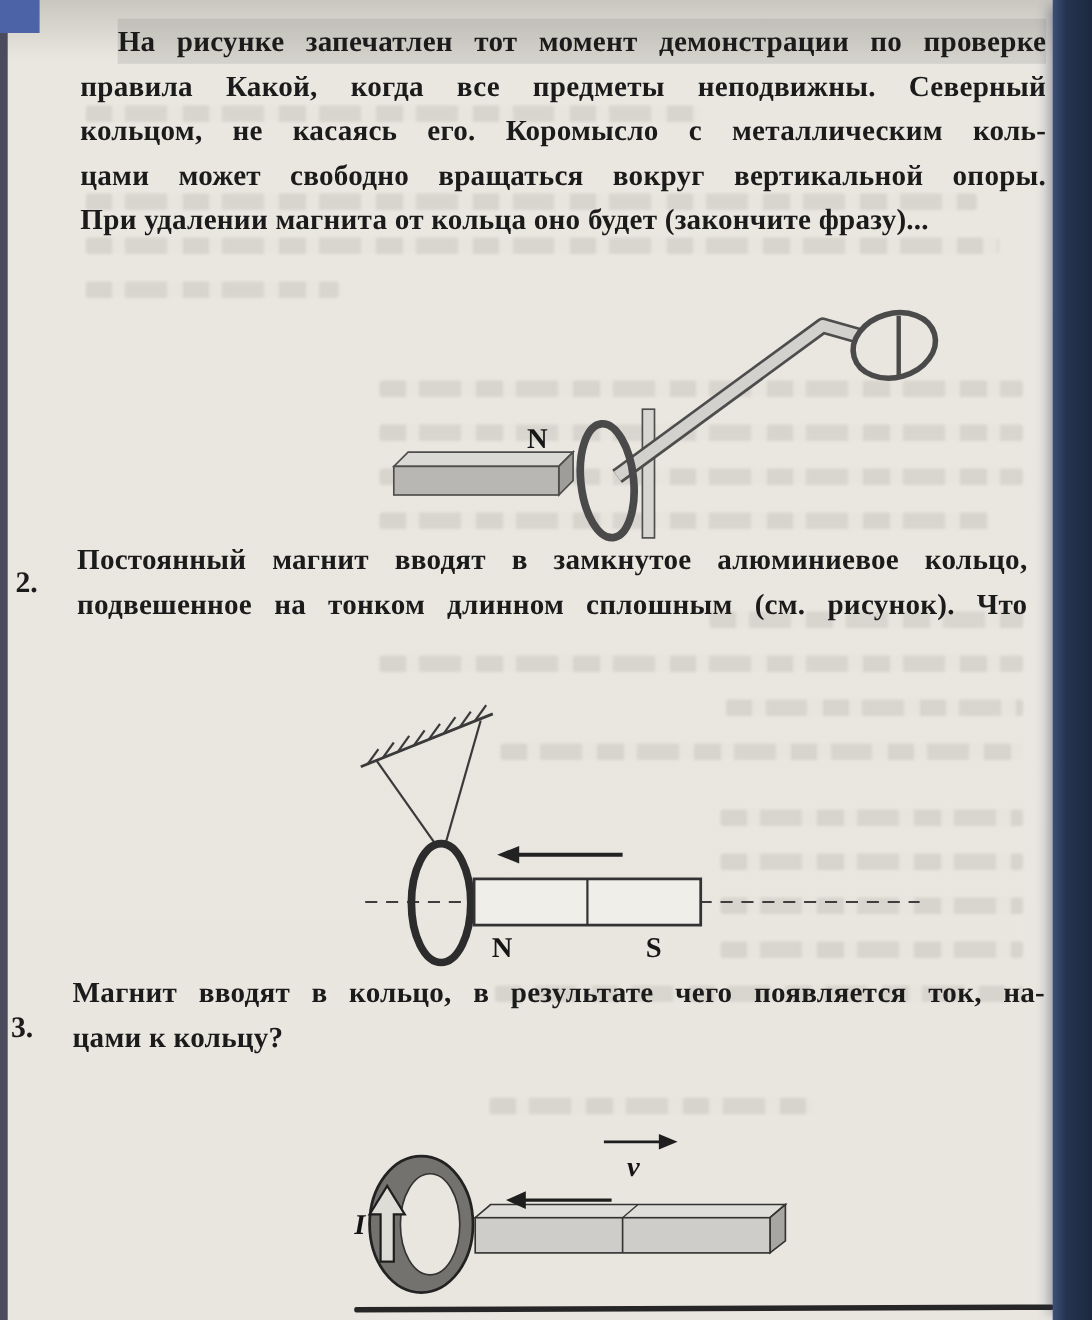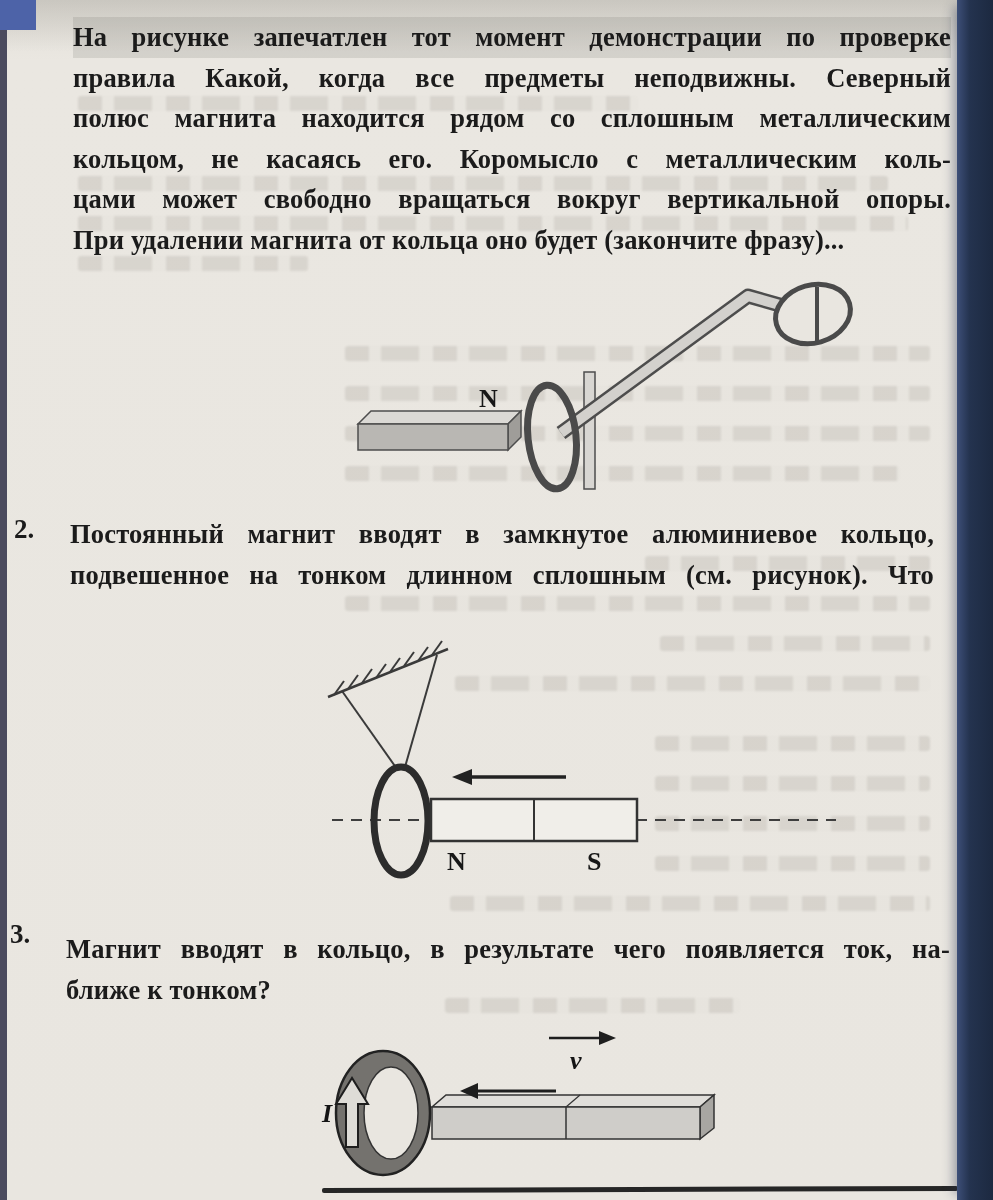--- a/index.html
+++ b/index.html
@@ -6,21 +6,21 @@
   html, body { margin: 0; padding: 0; background: #666; }
   .page {
     position: relative; width: 993px; height: 1200px; overflow: hidden;
     background: linear-gradient(180deg, #e2dfd8 0px, #eae7e1 60px, #e9e6e0 100%);
     font-family: "Liberation Serif", "DejaVu Serif", serif;
     color: var(--ink, #1b1b1b);
   }
   .para { position: absolute; font-size: 26.5px; font-weight: 700; line-height: 40.5px; letter-spacing: .2px; }
   .tline { min-height: 40.5px; }
   .j { text-align: justify; text-align-last: justify; }
-  .first { background: rgba(100, 98, 92, .16); }
+  .first { background: rgba(100, 98, 92, .16); margin-left: 34px; }
   .num { position: absolute; font-size: 27px; font-weight: 700; }
   .diag { position: absolute; }
   .lbl  { font: 700 26px "Liberation Serif","DejaVu Serif",serif; fill: #171717; }
   .vlbl { font: italic 700 26px "Liberation Serif","DejaVu Serif",serif; fill: #141414; }
   .bleed {
     position: absolute; height: 15px; opacity: .30; filter: blur(1.3px); border-radius: 3px;
     background: repeating-linear-gradient(90deg,
       rgba(122,117,107,.55) 0 24px, rgba(122,117,107,.06) 24px 36px,
       rgba(122,117,107,.50) 36px 74px, rgba(122,117,107,.06) 74px 88px);
     pointer-events: none;
@@ -61,21 +61,20 @@
   <div class="bleed" style="left:655px; top:736px; width:275px;"></div>
   <div class="bleed" style="left:655px; top:776px; width:275px;"></div>
   <div class="bleed" style="left:655px; top:816px; width:275px;"></div>
   <div class="bleed" style="left:655px; top:856px; width:275px;"></div>
   <div class="bleed" style="left:450px; top:896px; width:480px;"></div>
   <div class="bleed" style="left:445px; top:998px; width:295px;"></div>
 
   <div class="para" style="left:73px; top:17px; width:878px;">
     <div class="tline j first">На рисунке запечатлен тот момент демонстрации по проверке</div>
     <div class="tline j">правила Какой, когда все предметы неподвижны. Северный</div>
-    <div class="tline j">полюс магнита находится рядом со сплошным металлическим</div>
     <div class="tline j">кольцом, не касаясь его. Коромысло с металлическим коль-</div>
     <div class="tline j">цами может свободно вращаться вокруг вертикальной опоры.</div>
     <div class="tline">При удалении магнита от кольца оно будет (закончите фразу)...</div>
   </div>
 
   <svg class="diag" style="left:330px; top:265px;" width="530" height="235" viewBox="330 265 530 235">
     <rect x="584" y="372" width="11" height="117" fill="#d8d6d2" stroke="#4d4d4d" stroke-width="1.5"></rect>
     <polyline points="561,433 748,296 801,311" fill="none" stroke="#4d4d4d" stroke-width="15" stroke-linejoin="round"></polyline>
     <polyline points="561,433 748,296 801,311" fill="none" stroke="#d3d1cd" stroke-width="10" stroke-linejoin="round"></polyline>
     <g>
@@ -85,21 +84,21 @@
     </g>
     <text x="479" y="407" class="lbl">N</text>
     <ellipse cx="552" cy="437" rx="24" ry="52" fill="none" stroke="#4a4a4a" stroke-width="7" transform="rotate(-6 552 437)"></ellipse>
     <g>
       <ellipse cx="813" cy="314" rx="38" ry="29" fill="#e9e6e0" stroke="#4a4a4a" stroke-width="5" transform="rotate(-16 813 314)"></ellipse>
       <line x1="817" y1="287" x2="817" y2="341" stroke="#4a4a4a" stroke-width="4"></line>
     </g>
   </svg>
 
   <div class="num" style="left:14px; top:514px;">2.</div>
-  <div class="para" style="left:70px; top:514px; width:864px;">
+  <div class="para" style="left:70px; top:488px; width:864px;">
     <div class="tline j">Постоянный магнит вводят в замкнутое алюминиевое кольцо,</div>
     <div class="tline j">подвешенное на тонком длинном сплошным (см. рисунок). Что</div>
   </div>
 
   <svg class="diag" style="left:300px; top:638px;" width="560" height="252" viewBox="300 638 560 252">
     <g stroke="#3a3a3a" stroke-width="2">
       <line x1="328" y1="697" x2="448" y2="649" stroke-width="2.5"></line>
       <line x1="334" y1="695" x2="344" y2="681"></line>
       <line x1="348" y1="689" x2="358" y2="675"></line>
       <line x1="362" y1="683" x2="372" y2="669"></line>
@@ -119,23 +118,23 @@
     </g>
     <g>
       <line x1="566" y1="777" x2="470" y2="777" stroke="#222222" stroke-width="3.5"></line>
       <polygon points="452,777 472,769 472,785" fill="#222222"></polygon>
     </g>
     <text x="447" y="870" class="lbl">N</text>
     <text x="587" y="870" class="lbl">S</text>
   </svg>
 
   <div class="num" style="left:10px; top:919px;">3.</div>
-  <div class="para" style="left:66px; top:929px; width:884px;font-family:Liberation Serif, serif;">
+  <div class="para" style="left:66px; top:882px; width:884px;font-family:Liberation Serif, serif;">
     <div class="tline j">Магнит вводят в кольцо, в результате чего появляется ток, на-</div>
-    <div class="tline">ближе к тонком?</div>
+    <div class="tline">цами к кольцу?</div>
   </div>
 
   <svg class="diag" style="left:300px; top:1018px;" width="560" height="178" viewBox="300 1018 560 178">
     <g>
       <line x1="549" y1="1038" x2="606" y2="1038" stroke="#1e1e1e" stroke-width="2.5"></line>
       <polygon points="616,1038 599,1031 599,1045" fill="#1e1e1e"></polygon>
       <text x="570" y="1069" class="vlbl">v</text>
     </g>
     <g>
       <polygon points="432,1107 700,1107 714,1095 446,1095" fill="#e0deda" stroke="#333333" stroke-width="1.5"></polygon>

